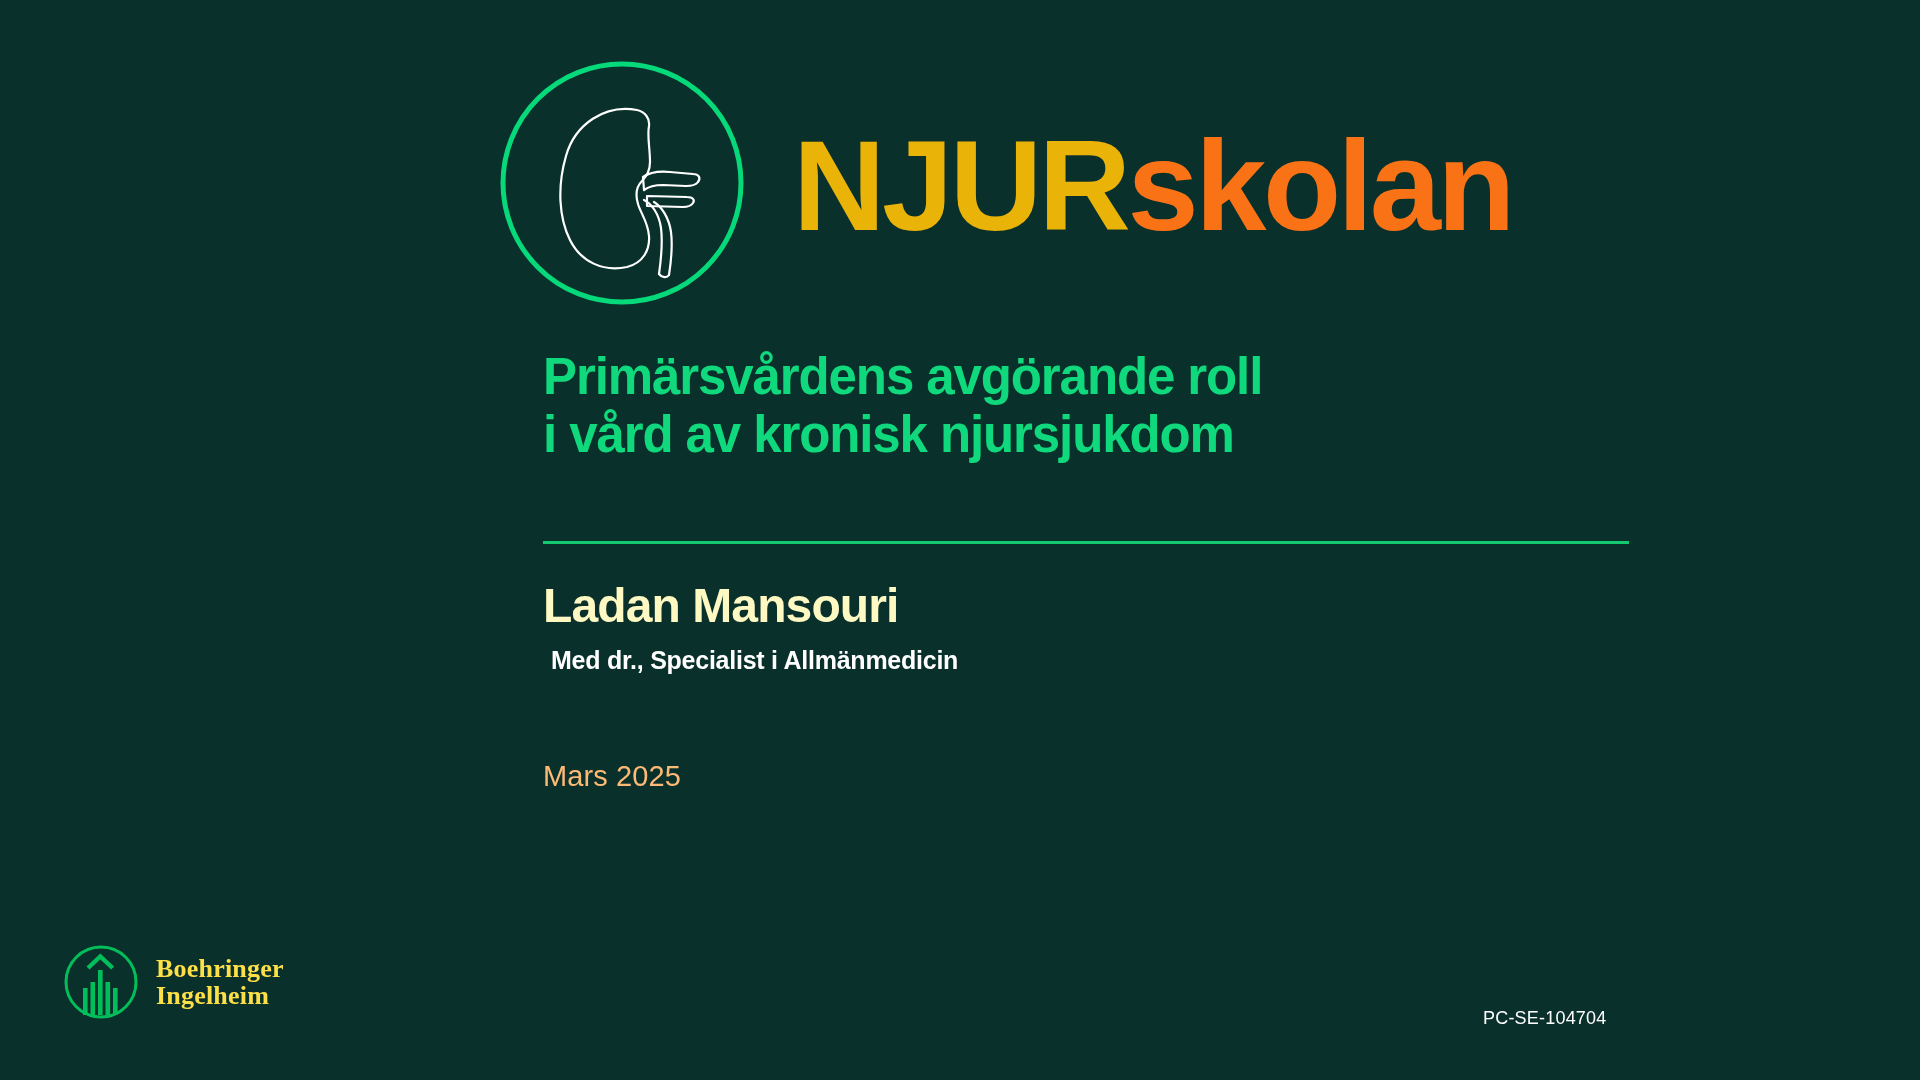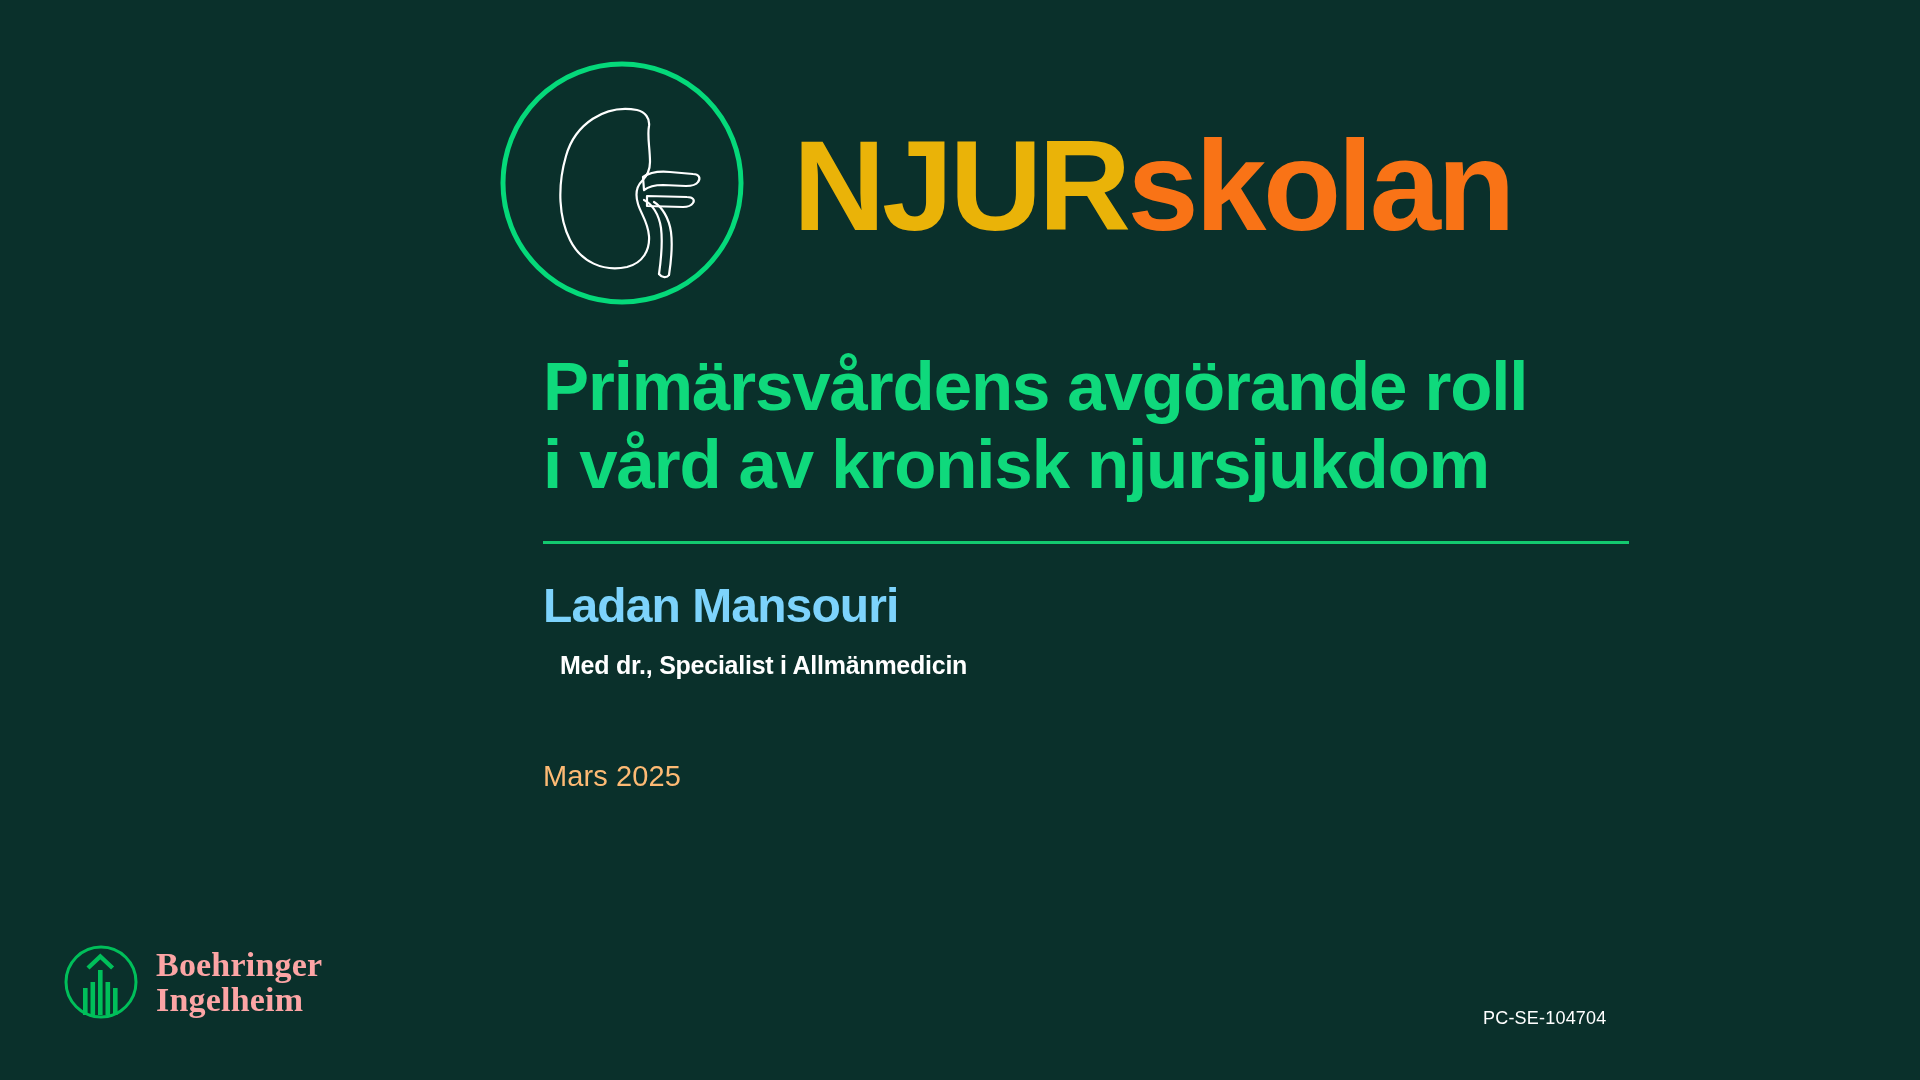--- a/index.html
+++ b/index.html
@@ -46,21 +46,21 @@
 
   
   .title-block {
     position: absolute;
     left: 543px;
     top: 348px;
     width: 1120px;
   }
   .slide-title {
     color: #0FD97C;
-    font-size: 69px;
+    font-size: 51px;
     font-weight: 700;
     line-height: 1.135;
     letter-spacing: -1.1px;
     margin: 0;
     white-space: pre-line;
   }
 
   
   .divider {
     position: absolute;
@@ -72,34 +72,34 @@
   }
 
   
   .presenter-block {
     position: absolute;
     left: 543px;
     top: 580px;
     width: 1000px;
   }
   .presenter-name {
-    color: #7dd3fc;
+    color: #fef9c3;
     font-size: 48px;
     font-weight: 700;
     letter-spacing: -0.9px;
     line-height: 1.1;
     margin: 0 0 12px 0;
   }
   .presenter-role {
     color: #FFFFFF;
     font-size: 25px;
     font-weight: 700;
     letter-spacing: -0.25px;
     line-height: 1.2;
-    margin: 17px;
+    margin: 8px;
   }
 
   
   .slide-date {
     position: absolute;
     left: 543px;
     top: 760px;
     color: #fdba74;
     font-size: 29px;
     font-weight: 400;
@@ -116,22 +116,22 @@
     gap: 16px;
   }
   .bi-emblem {
     width: 78px;
     height: 78px;
     flex: 0 0 auto;
     display: block;
   }
   .bi-wordmark {
     font-family: "Liberation Serif", serif;
-    color: #fca5a5;
-    font-size: 34px;
+    color: #fde047;
+    font-size: 26px;
     font-weight: 700;
     line-height: 1.04;
     letter-spacing: 0.2px;
     white-space: pre-line;
   }
 
   
   .ref-code {
     position: absolute;
     left: 1483px;

